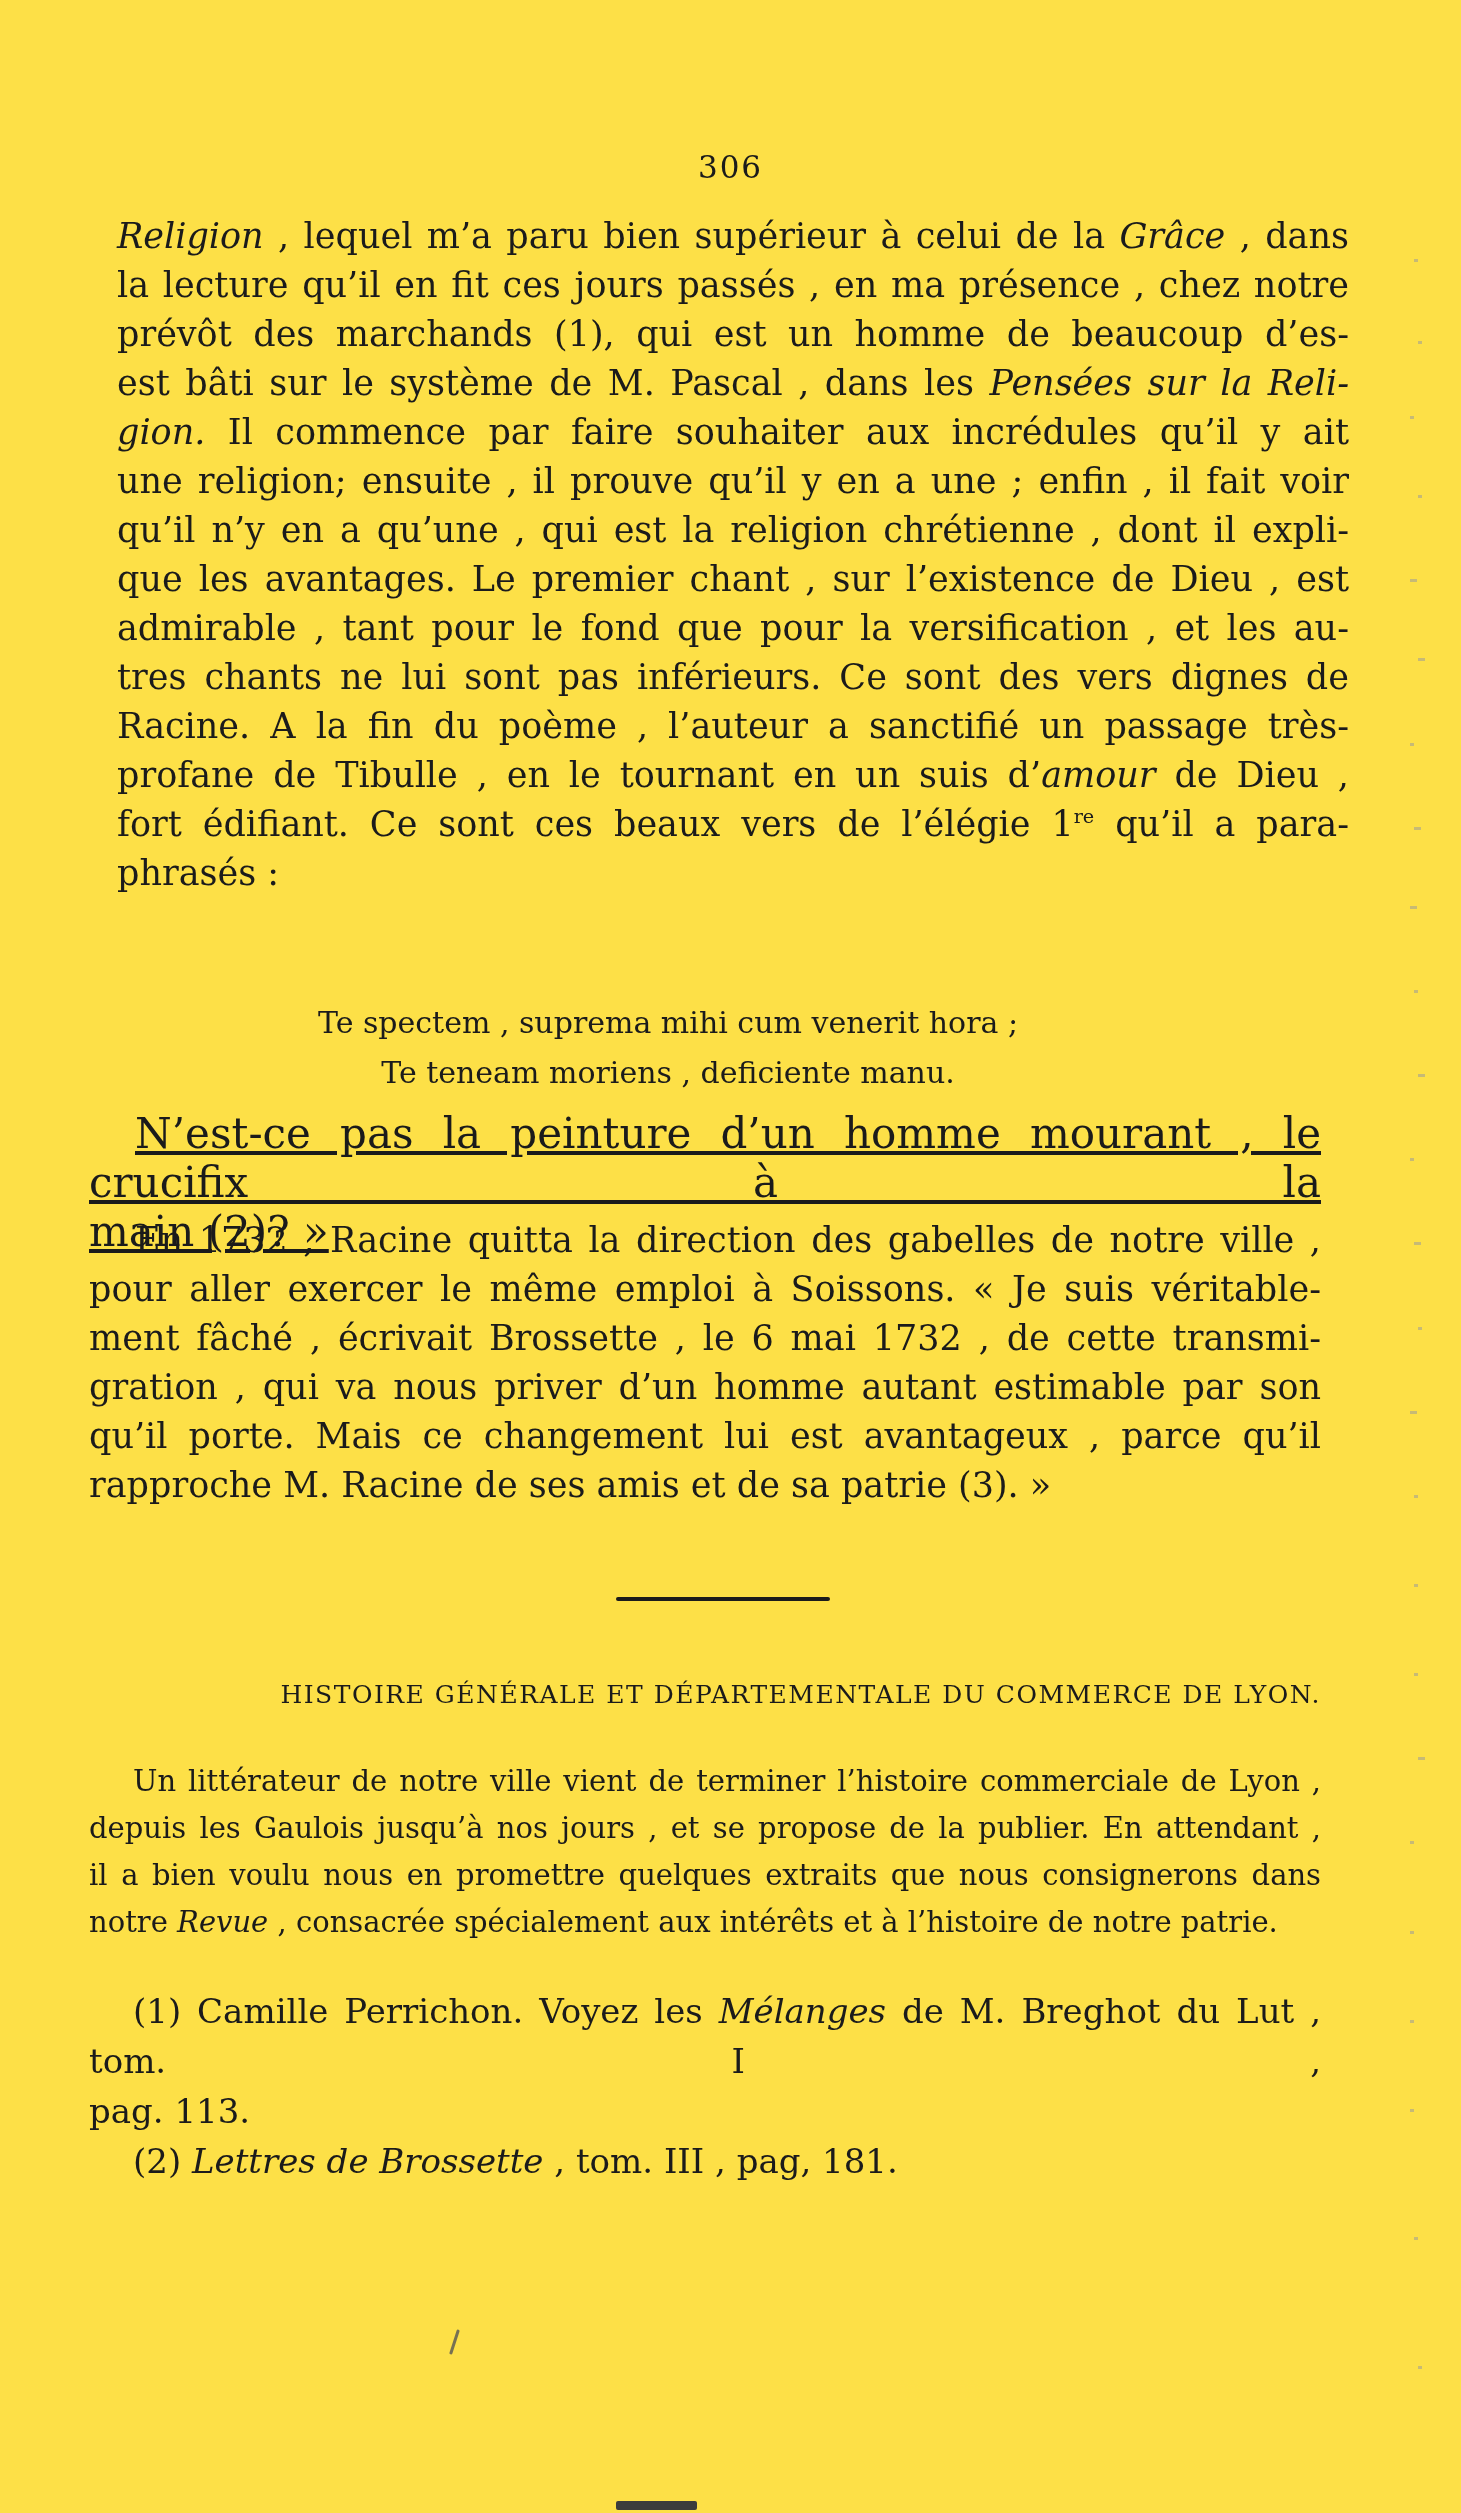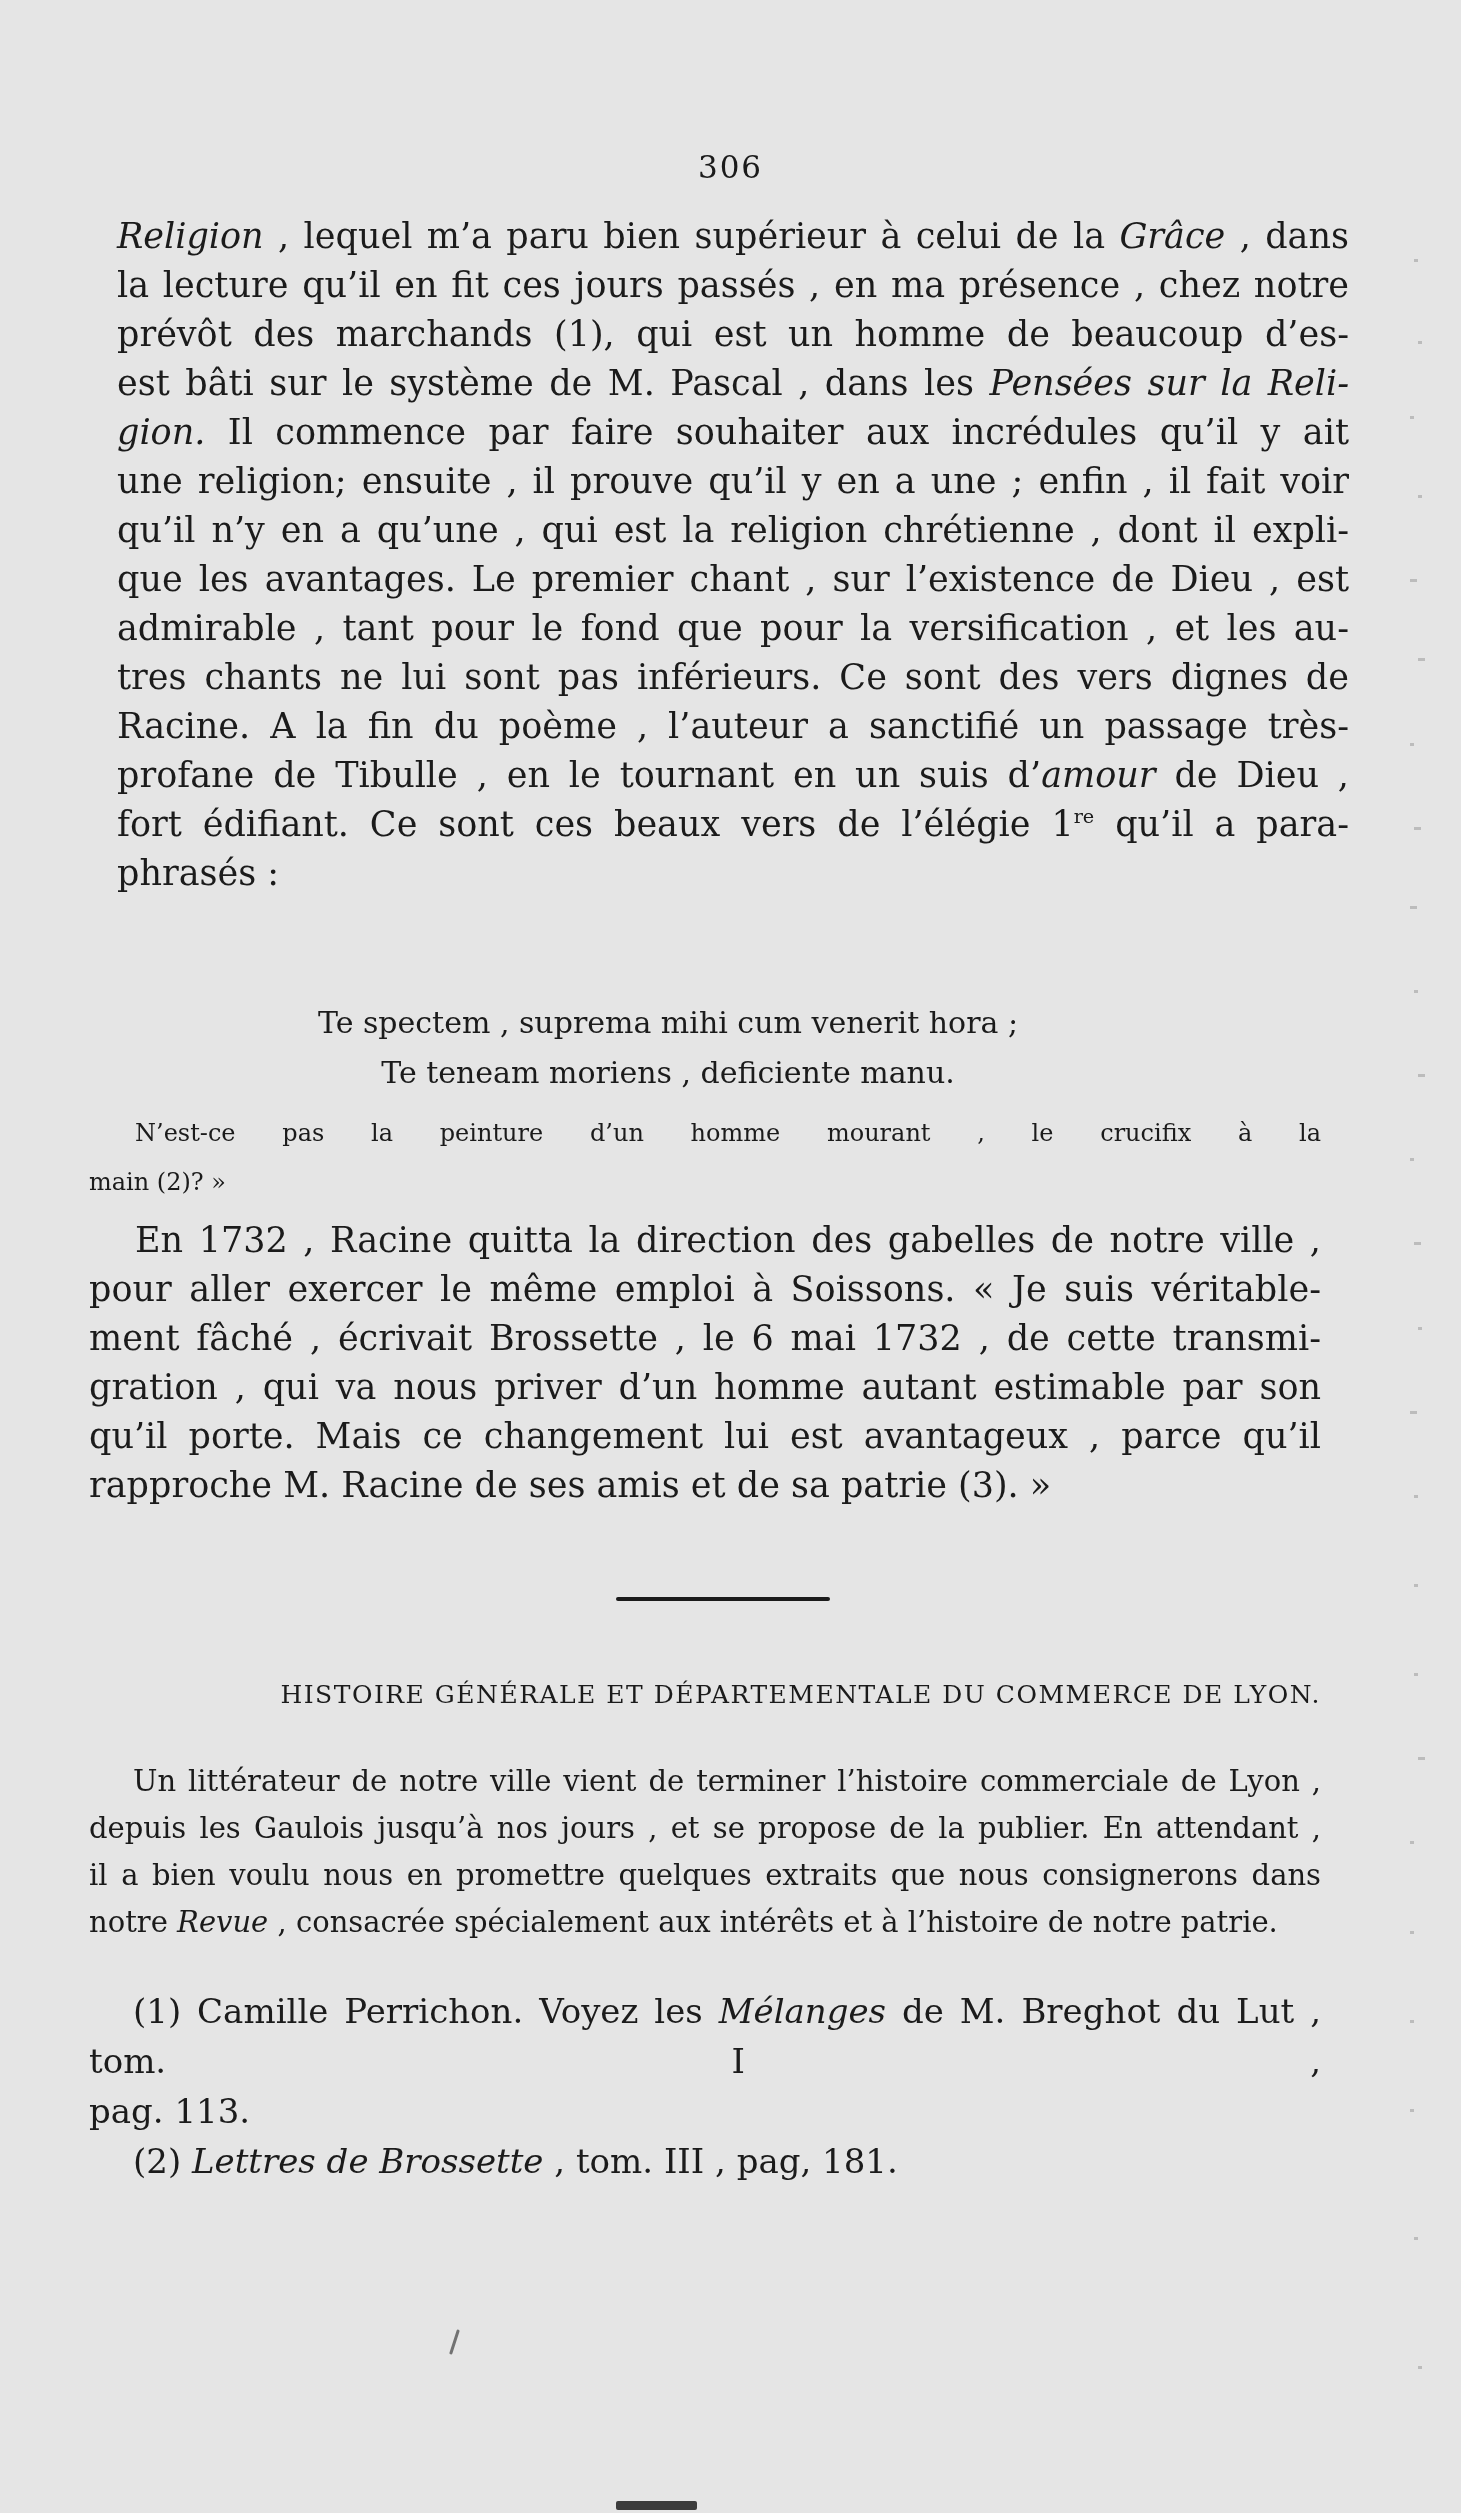--- a/index.html
+++ b/index.html
@@ -1,40 +1,40 @@
 <!DOCTYPE html>
 <html><head>
 <meta charset="utf-8">
 <style>
   html,body { margin:0; padding:0; background:#ffffff; }
   .page {
     position:relative;
     width:1461px; height:2514px;
-    background:#e5e5e5;
+    background:#fde047;
     color:#1b1b1b;
     font-family:"DejaVu Serif","Liberation Serif",serif;
     overflow:hidden;
   }
   .block { position:absolute; left:89px; width:1232px; }
   .tline { text-align:justify; text-align-last:justify; white-space:normal; }
   .no-just-last .tline:last-child { text-align-last:left; }
   .it { font-style:italic; }
   sup { font-size:0.55em; line-height:0; }
 
   .pagenum {
     position:absolute; top:149px; left:0; width:1461px;
     text-align:center; font-size:31px; letter-spacing:2px;
   }
 
   .para1 { top:212px; font-size:35px; line-height:49px;margin-left:28px; }
 
   .verse { top:998px; left:89px; width:1158px; font-size:30px; line-height:50px; }
   .verse .tline { text-align:center; text-align-last:center; }
 
-  .para2 { top:1109px; font-size:24px; line-height:49px; }
+  .para2 { top:1109px; font-size:42px; line-height:49px;text-decoration:underline; }
   .para2 .tline:first-child { text-indent:46px; }
 
   .para3 { top:1216px; font-size:35px; line-height:49px; }
   .para3 .tline:first-child { text-indent:46px; }
 
   .rule {
     position:absolute; left:616px; top:1597px; width:214px; height:4px;
     background:#1b1b1b; border-radius:2px;
   }
 

